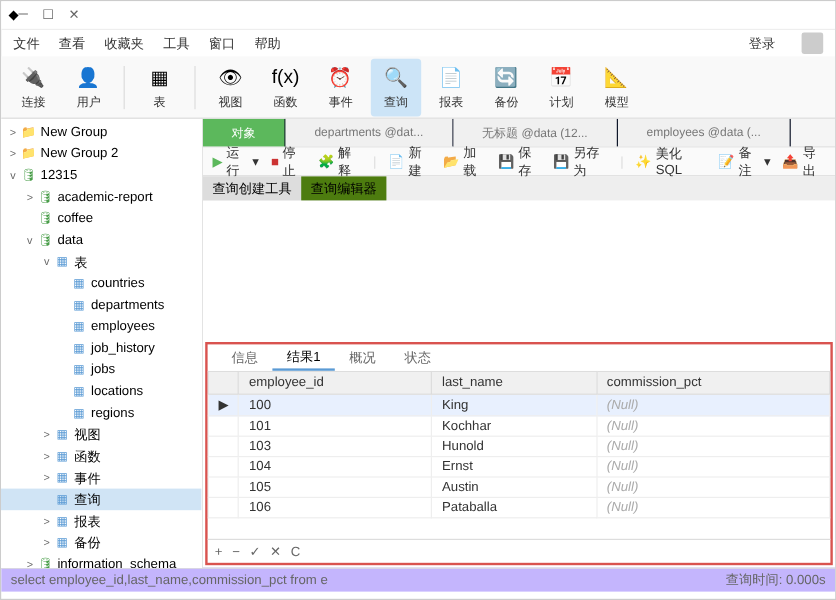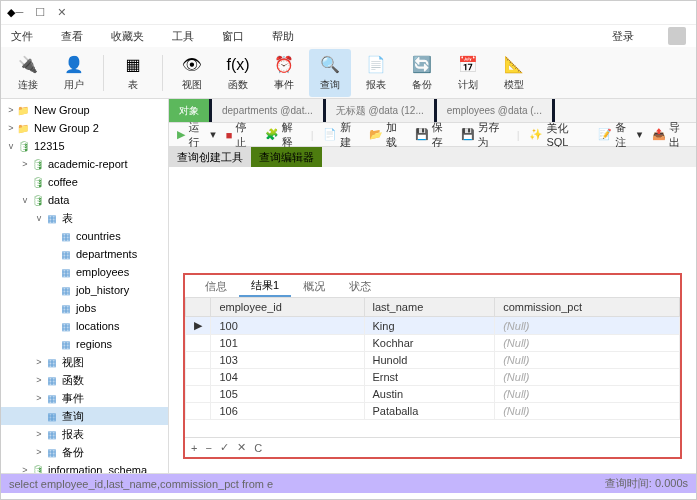--- a/index.html
+++ b/index.html
@@ -1,55 +1,55 @@
 <!DOCTYPE html>
 <html><head>
 <meta charset="utf-8">
 <style>
 *{margin:0;padding:0;box-sizing:border-box;font-family:"Microsoft YaHei",Arial,sans-serif;font-size:11px}
 body{width:697px;height:500px;background:#fff;overflow:hidden;border:1px solid #ccc}
 .titlebar{height:24px;background:#fff;display:flex;align-items:center;padding:0 6px;border-bottom:1px solid #eee}
 .titlebar .title{flex:1;color:#333}
 .titlebar .wc{display:flex;gap:12px;color:#666}
 .titlebar .wc span{cursor:pointer}
-.menubar{height:22px;display:flex;align-items:center;gap:28px;padding:0 10px;color:#333}
+.menubar{height:22px;display:flex;align-items:center;gap:16px;padding:0 10px;color:#333}
 .menubar span{cursor:pointer}
 .menubar .login{margin-left:auto}
 .toolbar{height:52px;display:flex;align-items:center;gap:4px;padding:2px 6px;border-bottom:1px solid #ddd;background:#f9f9f9}
 .tb-btn{display:flex;flex-direction:column;align-items:center;justify-content:center;width:42px;height:48px;cursor:pointer;border-radius:3px}
 .tb-btn.active{background:#cce4f7}
 .tb-ico{width:22px;height:22px;display:flex;align-items:center;justify-content:center;font-size:16px}
 .tb-lbl{font-size:10px;color:#333;margin-top:2px}
 .sep{width:1px;height:36px;background:#ddd;margin:0 4px}
 .main{display:flex;height:374px}
 .sidebar{width:168px;border-right:1px solid #ddd;overflow-y:auto;background:#fff;padding:2px 0}
 .tree-item{display:flex;align-items:center;height:18px;padding-left:4px;cursor:pointer;white-space:nowrap}
 .tree-item.sel{background:#d0e4f5}
 .exp{width:12px;text-align:center;color:#666;font-size:9px}
 .tico{width:14px;height:14px;margin-right:3px;display:inline-flex;align-items:center;justify-content:center;font-size:10px}
 .tico.folder{color:#e8a33d}
 .tico.db{color:#4a9e4a}
 .tico.table{color:#5b9bd5}
 .content{flex:1;display:flex;flex-direction:column;overflow:hidden}
 .tabs{height:24px;display:flex;background:#f5f5f5;border-bottom:1px solid #ddd}
-.tab{padding:0 10px;display:flex;align-items:center;gap:4px;border-right:3px solid #0f172a;cursor:pointer;font-size:10px;color:#777;background:#f0f0f0}
+.tab{padding:0 24px;display:flex;align-items:center;gap:4px;border-right:1px solid #0f172a;cursor:pointer;font-size:10px;color:#777;background:#f0f0f0}
 .tab.obj{background:#5cb85c;color:#fff}
 .tab.active{background:#fff;color:#333}
 .subbar{height:24px;display:flex;align-items:center;gap:10px;padding:0 8px;border-bottom:1px solid #ddd;background:#fafafa;font-size:10px}
 .sb-btn{display:flex;align-items:center;gap:3px;cursor:pointer;color:#333}
 .sb-ico{font-size:11px}
 .run{color:#5cb85c}
 .subtabs{height:20px;display:flex;background:#eee;font-size:10px}
 .subtab{padding:0 8px;display:flex;align-items:center;cursor:pointer;background:#ddd}
 .subtab.active{background:#4d7c0f}
 .editor{border:2px solid #d9534f;margin:2px;padding:4px;font-family:Consolas,monospace;font-size:12px;line-height:1.5;min-height:56px}
 .ln{color:#aaa;margin-right:8px}
 .kw{color:#cc7832}
 .blank{flex:1}
-.results{border:2px solid #d9534f;margin:14px;display:flex;flex-direction:column;height:186px}
+.results{border:2px solid #d9534f;margin:2px;display:flex;flex-direction:column;height:186px}
 .rtabs{height:22px;display:flex;padding-left:8px;font-size:10px}
 .rtab{padding:0 12px;display:flex;align-items:center;cursor:pointer;color:#666}
 .rtab.active{color:#000;border-bottom:2px solid #5b9bd5}
 .grid{flex:1;overflow:auto;font-size:10px}
 .grid table{border-collapse:collapse;width:100%}
 .grid th{background:#f0f0f0;border:1px solid #ddd;padding:3px 8px;text-align:left;font-weight:normal;color:#333}
 .grid td{border:1px solid #eee;padding:2px 8px;color:#333}
 .grid td.num{text-align:left}
 .grid td.null{color:#aaa;font-style:italic}
 .grid tr.sel td{background:#e8f0fe}

